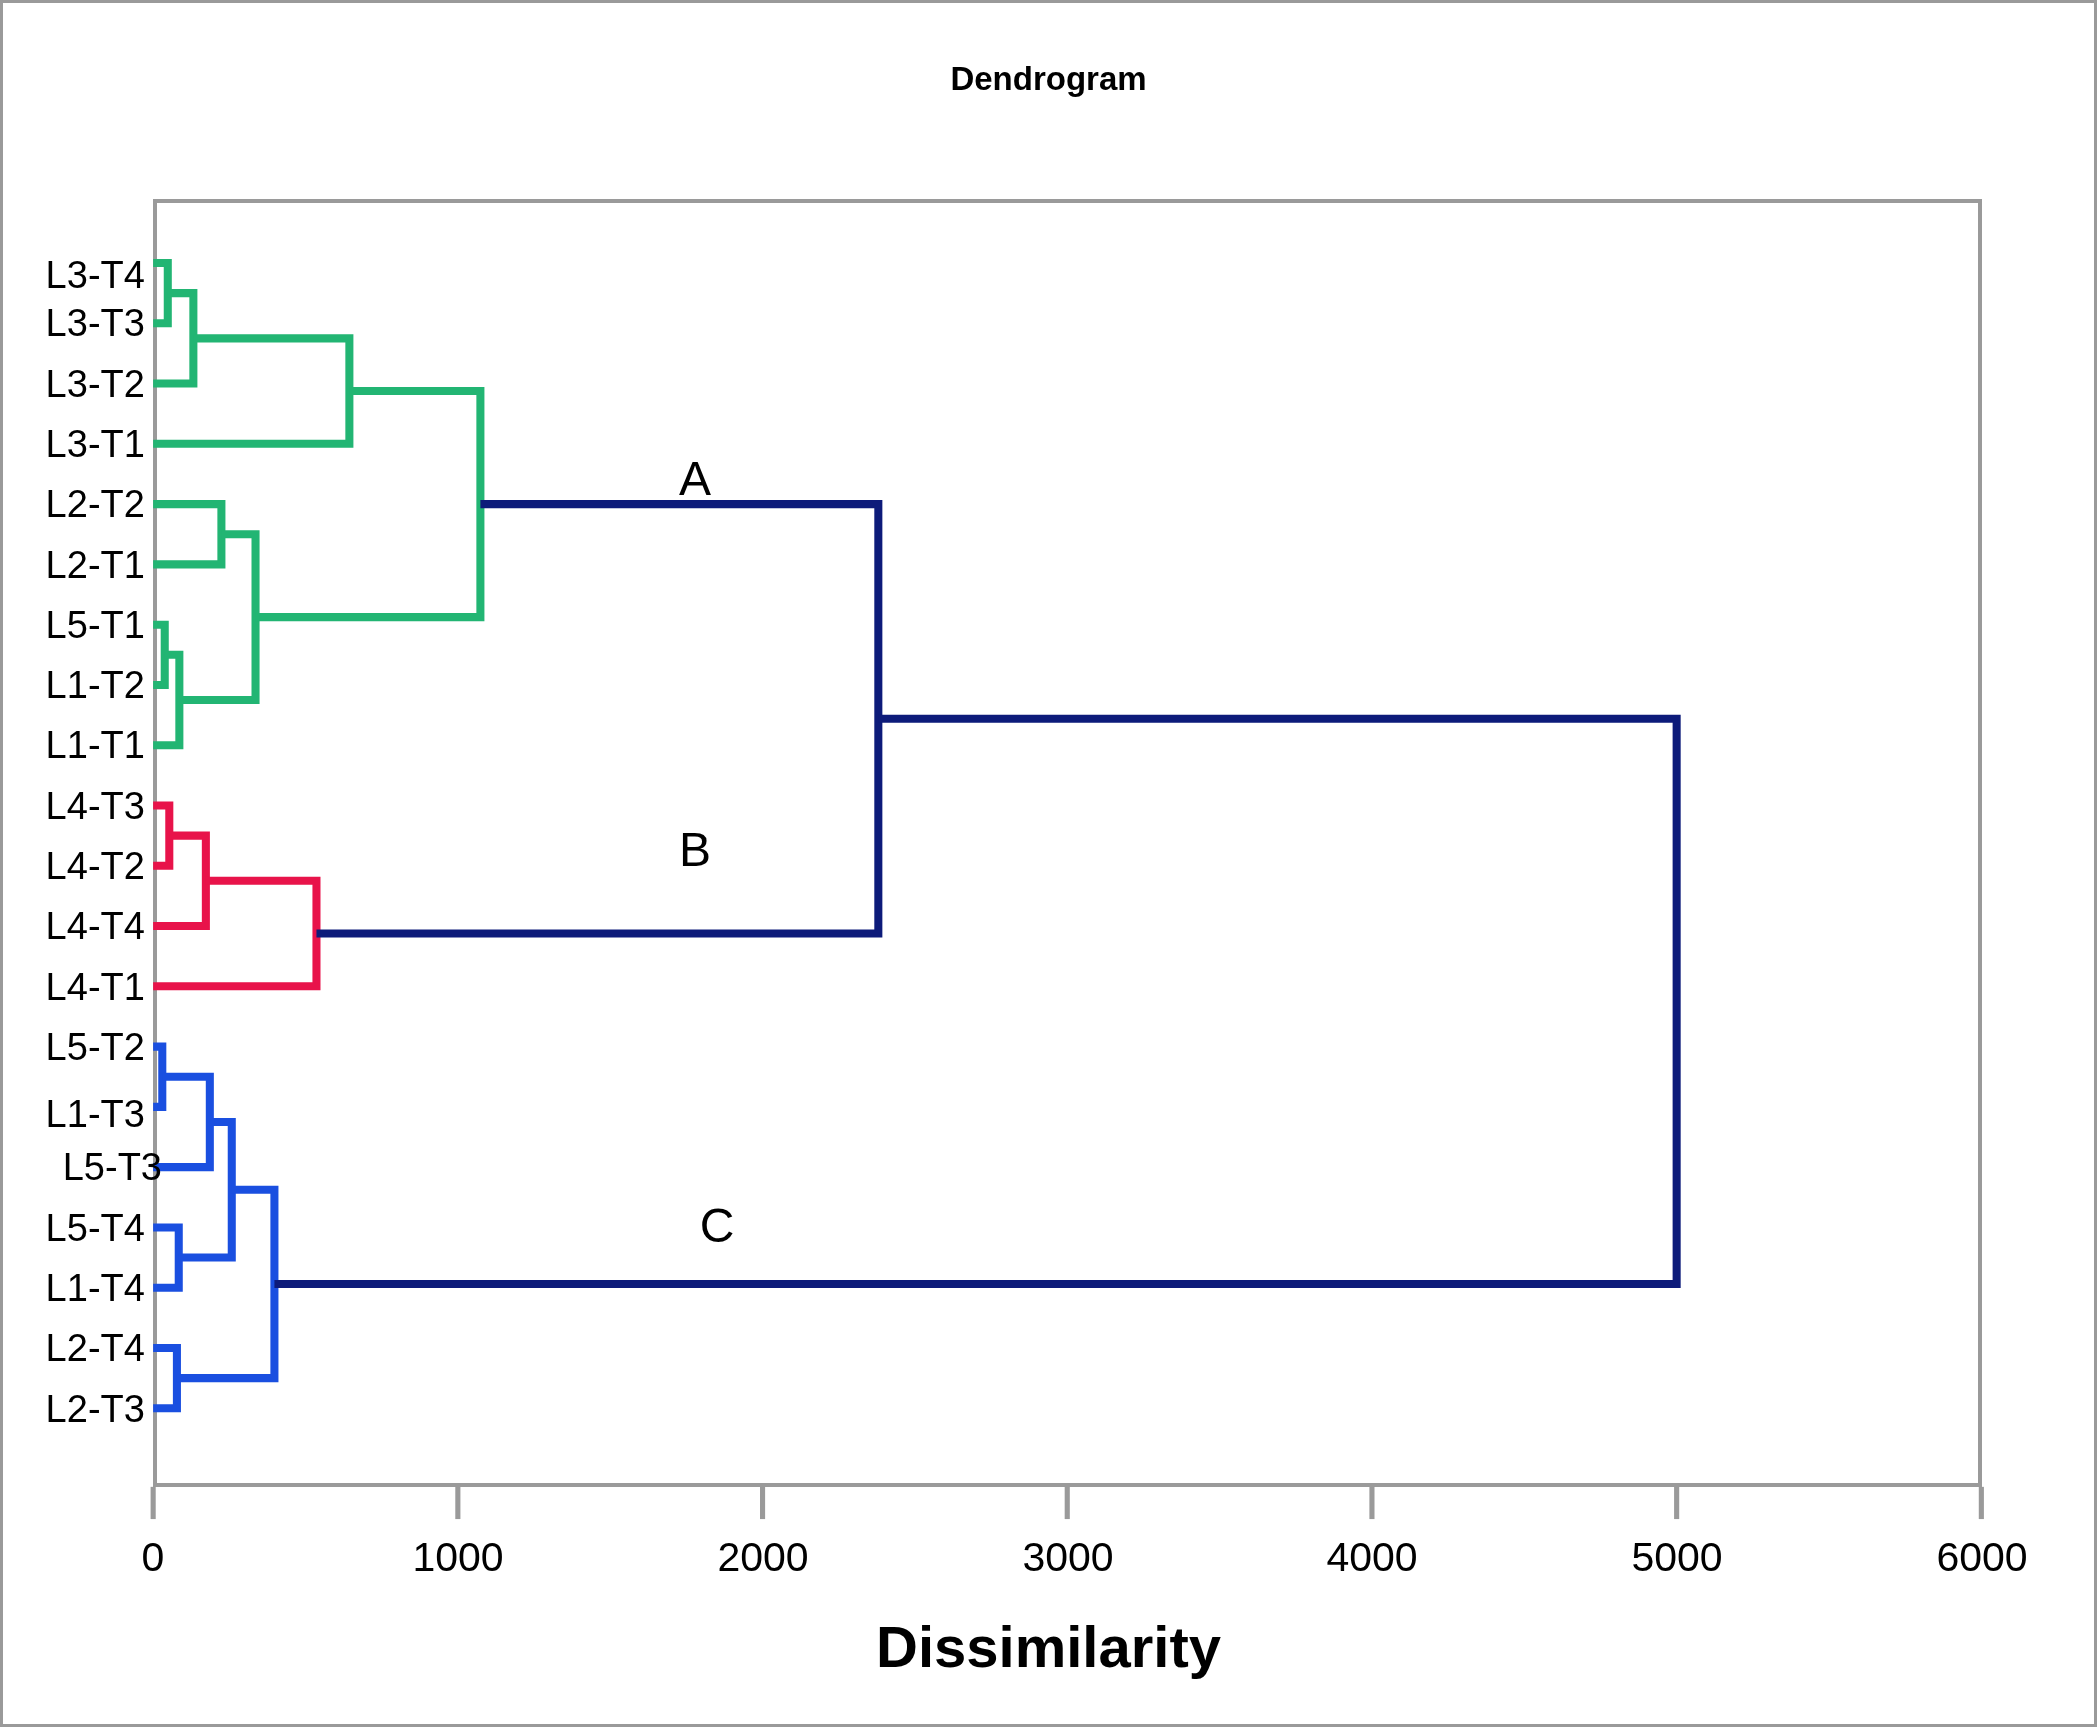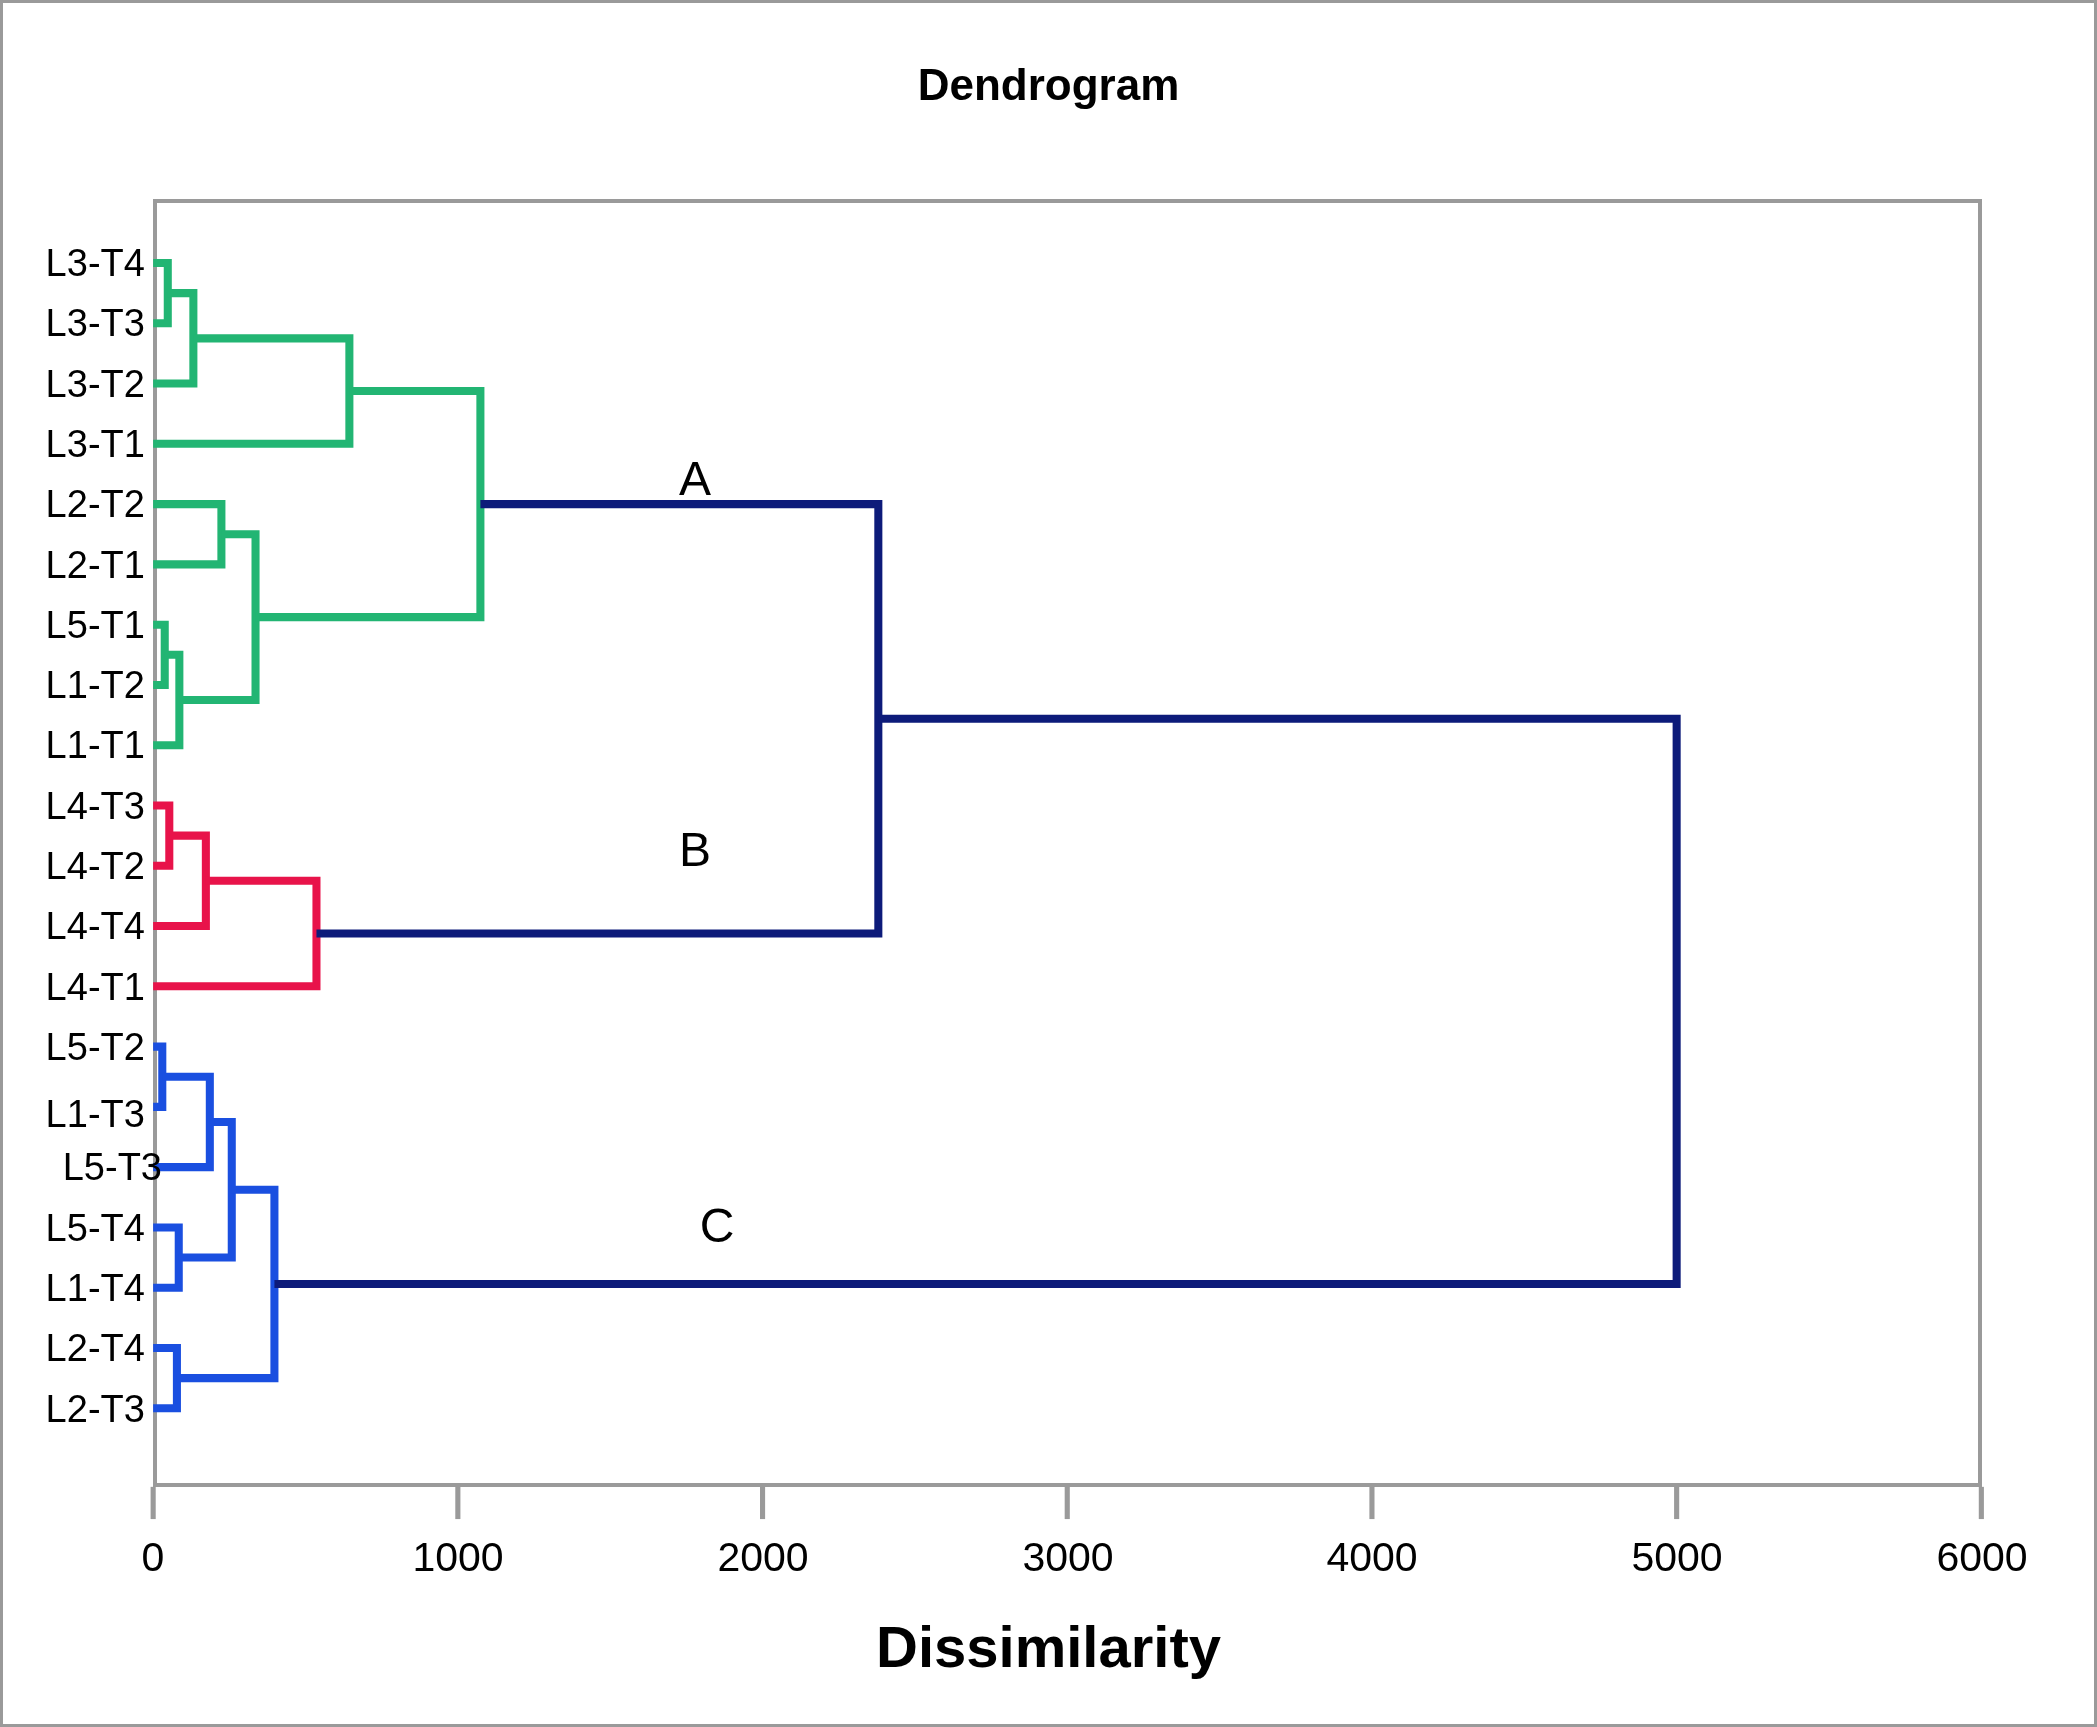--- a/index.html
+++ b/index.html
@@ -9,21 +9,21 @@
     width:2097px;height:1727px;
     background:#ffffff;
     box-sizing:border-box;
     border:3.7px solid #9a9a9a;
     overflow:hidden;
   }
   #chart-title{
     position:absolute;
     left:0; right:0; top:57px;
     text-align:center;
-    font-size:44px;
+    font-size:33px;
     font-weight:bold;
     color:#000000;
     letter-spacing:0px;
   }
   #plot-frame{
     position:absolute;
     left:150px; top:196px;
     width:1829px; height:1288px;
     border:4.4px solid #9a9a9a;
     box-sizing:border-box;
@@ -104,21 +104,21 @@
         <path d="M 205 1671.8 L 239.944 1671.8 L 239.944 1754.1 L 205 1754.1" fill="none" stroke="#1a4fe0" stroke-width="11" stroke-linecap="butt" stroke-linejoin="miter"></path>
         <path d="M 282.376 1527.775 L 312.328 1527.775 L 312.328 1712.9499999999998 L 239.944 1712.9499999999998" fill="none" stroke="#1a4fe0" stroke-width="11" stroke-linecap="butt" stroke-linejoin="miter"></path>
         <path d="M 205 1836.3999999999999 L 237.448 1836.3999999999999 L 237.448 1918.7 L 205 1918.7" fill="none" stroke="#1a4fe0" stroke-width="11" stroke-linecap="butt" stroke-linejoin="miter"></path>
         <path d="M 312.328 1620.3625 L 370.568 1620.3625 L 370.568 1877.55 L 237.448 1877.55" fill="none" stroke="#1a4fe0" stroke-width="11" stroke-linecap="butt" stroke-linejoin="miter"></path>
         <path d="M 651.784 684.2 L 1195.08 684.2 L 1195.08 1270.5874999999999 L 427.976 1270.5874999999999" fill="none" stroke="#0d1b7a" stroke-width="11" stroke-linecap="butt" stroke-linejoin="miter"></path>
         <path d="M 1195.08 977.39375 L 2285 977.39375 L 2285 1748.95625 L 370.568 1748.95625" fill="none" stroke="#0d1b7a" stroke-width="11" stroke-linecap="butt" stroke-linejoin="miter"></path>
       </g>
   </svg>
 
   <div id="leaf-labels">
-      <div class="leaf-label" style="left: 5.9px; top: 260px;">L3-T4</div>
+      <div class="leaf-label" style="left: 5.9px; top: 272px;">L3-T4</div>
       <div class="leaf-label" style="left: 5.9px; top: 320px;">L3-T3</div>
       <div class="leaf-label" style="left: 5.9px; top: 381px;">L3-T2</div>
       <div class="leaf-label" style="left: 5.9px; top: 441px;">L3-T1</div>
       <div class="leaf-label" style="left: 5.9px; top: 501px;">L2-T2</div>
       <div class="leaf-label" style="left: 5.9px; top: 562px;">L2-T1</div>
       <div class="leaf-label" style="left: 5.9px; top: 622px;">L5-T1</div>
       <div class="leaf-label" style="left: 5.9px; top: 682px;">L1-T2</div>
       <div class="leaf-label" style="left: 5.9px; top: 742px;">L1-T1</div>
       <div class="leaf-label" style="left: 5.9px; top: 803px;">L4-T3</div>
       <div class="leaf-label" style="left: 5.9px; top: 863px;">L4-T2</div>

